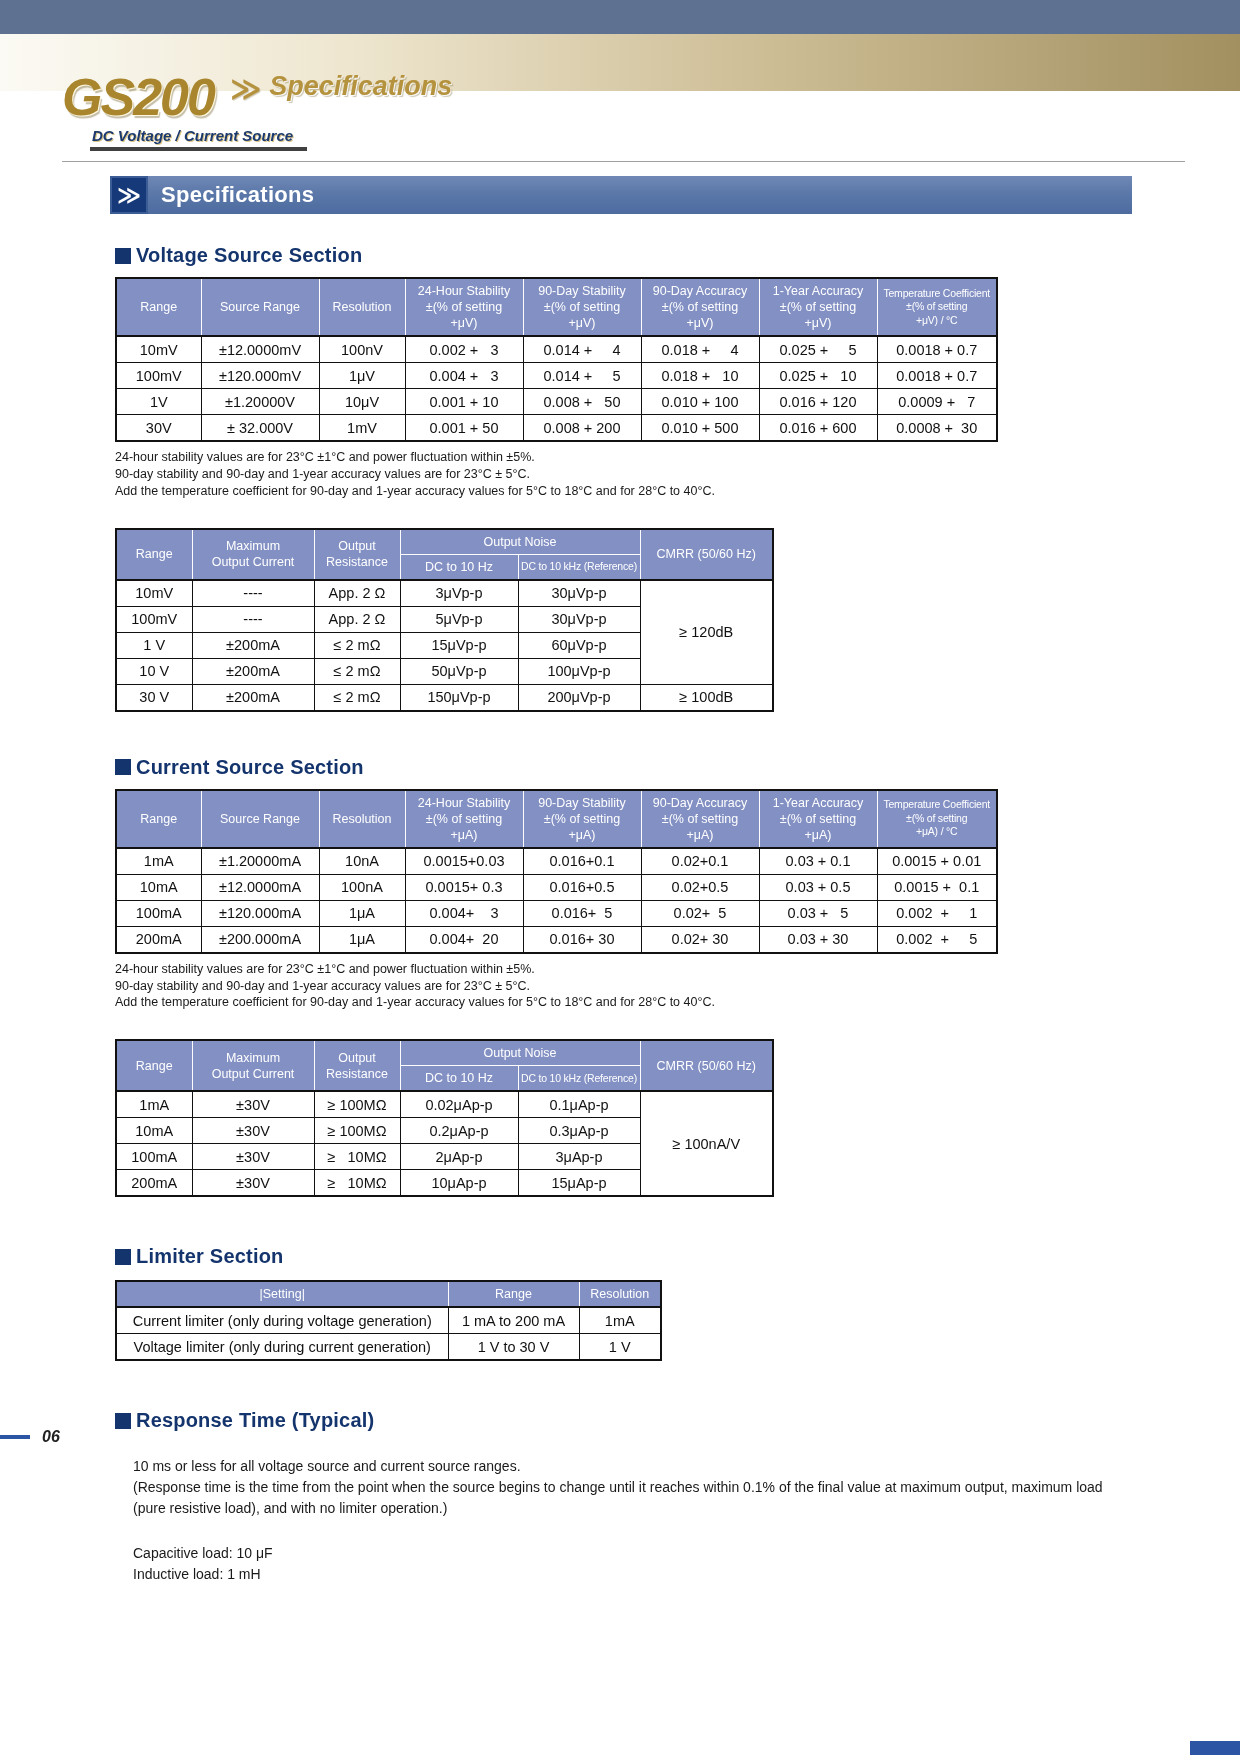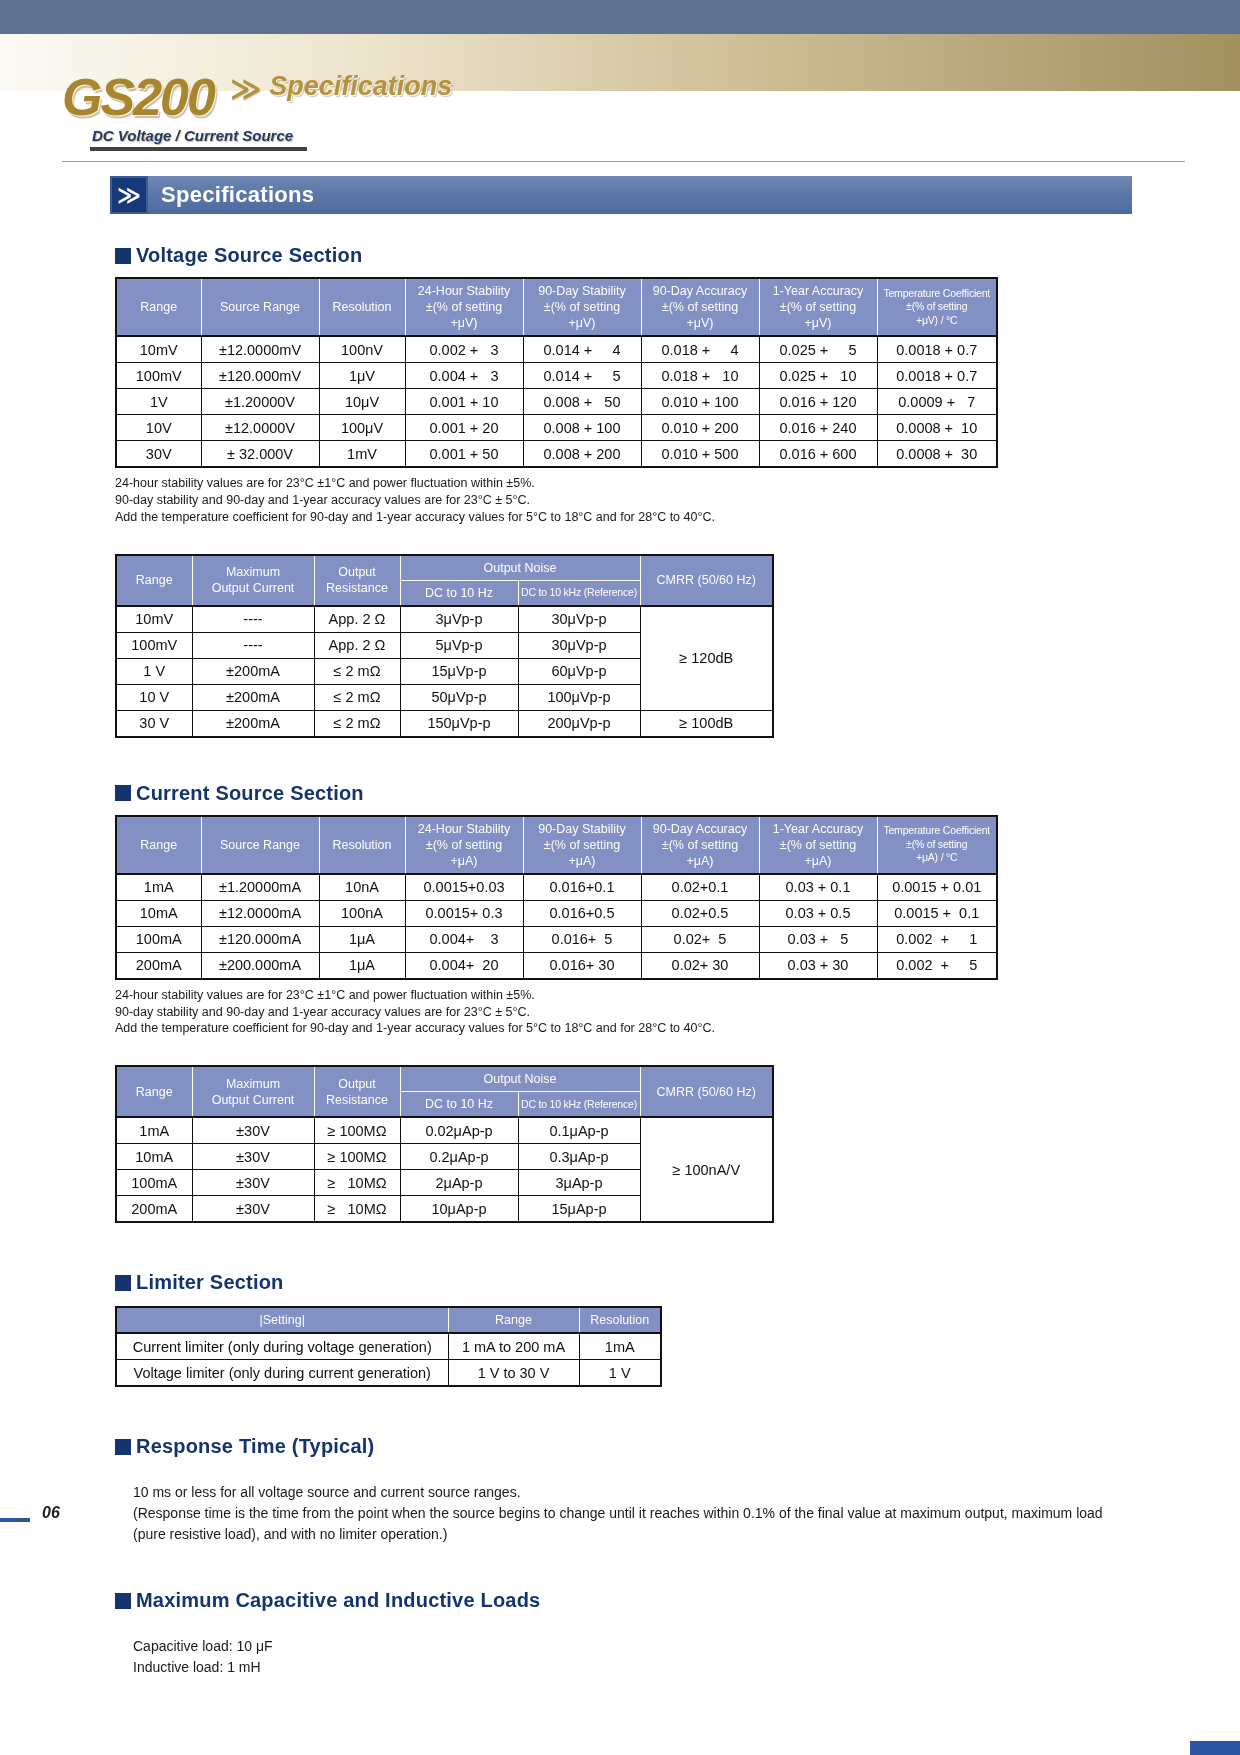--- a/index.html
+++ b/index.html
@@ -53,21 +53,21 @@
   }
   th.cond{font-size:10.5px;letter-spacing:-.2px}
   td{
     border:1px solid #111;font-size:14.5px;text-align:center;vertical-align:middle;
     height:23px;padding:1px 4px;white-space:pre;color:#111;
   }
   .notes{margin-top:7px;font-size:12.5px;line-height:1.35;color:#1a1a1a}
   .notes div{margin:0}
   .bodytext{margin-top:24px;font-size:14px;line-height:1.5;color:#1a1a1a;padding-left:18px;max-width:1000px}
   
-  .page-foot{position:absolute;left:0;top:1504px;display:flex;align-items:flex-end}
+  .page-foot{position:absolute;left:0;top:1428px;display:flex;align-items:center}
   .foot-line{width:30px;height:4px;background:#2c55a3;margin-right:12px}
   .page-num{font-size:16px;font-weight:bold;font-style:italic;color:#222}
   .corner-block{position:absolute;right:0;bottom:0;width:50px;height:14px;background:#2c55a3}
 </style>
 </head>
 <body>
 
 <div class="topbar"></div>
 <div class="band"></div>
 
@@ -151,30 +151,20 @@
           <td>1V</td>
           <td>±1.20000V</td>
           <td>10μV</td>
           <td>0.001 + 10</td>
           <td>0.008 +   50</td>
           <td>0.010 + 100</td>
           <td>0.016 + 120</td>
           <td>0.0009 +   7</td>
         </tr>
         <tr>
-          <td>10V</td>
-          <td>±12.0000V</td>
-          <td>100μV</td>
-          <td>0.001 + 20</td>
-          <td>0.008 + 100</td>
-          <td>0.010 + 200</td>
-          <td>0.016 + 240</td>
-          <td>0.0008 +  10</td>
-        </tr>
-        <tr>
           <td>30V</td>
           <td>± 32.000V</td>
           <td>1mV</td>
           <td>0.001 + 50</td>
           <td>0.008 + 200</td>
           <td>0.010 + 500</td>
           <td>0.016 + 600</td>
           <td>0.0008 +  30</td>
         </tr>
       </tbody>
@@ -431,24 +421,20 @@
   <div class="sec-head mt-48">
     <span class="bullet"></span>
     <span>Response Time (Typical)</span>
   </div>
 
   <div class="bodytext">
     <div>10 ms or less for all voltage source and current source ranges.</div>
     <div>(Response time is the time from the point when the source begins to change until it reaches within 0.1% of the final value at maximum output, maximum load (pure resistive load), and with no limiter operation.)</div>
   </div>
 
-  <div class="sec-head mt-44">
-    <span class="bullet"></span>
-    <span>Maximum Capacitive and Inductive Loads</span>
-  </div>
 
   <div class="bodytext">
     <div>Capacitive load: 10 μF</div>
     <div>Inductive load: 1 mH</div>
   </div>
 
 </div>
 
 <div class="page-foot">
   <div class="foot-line"></div>

